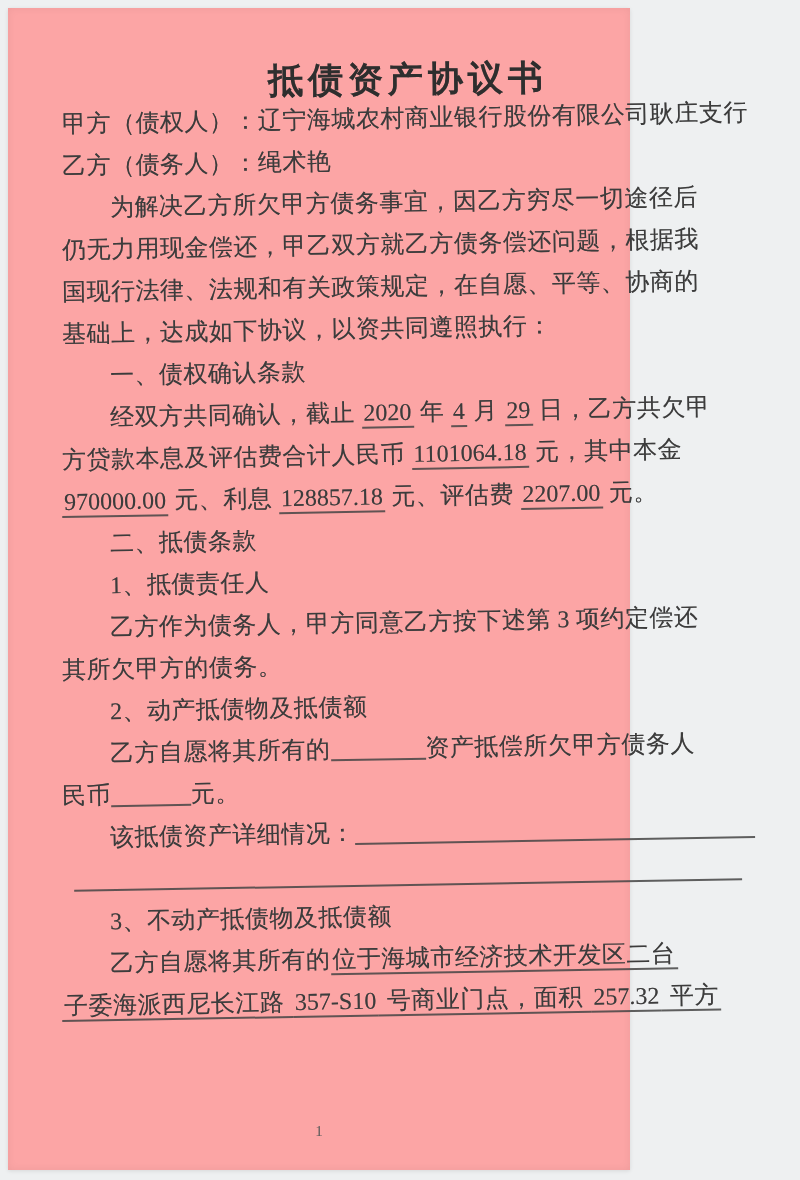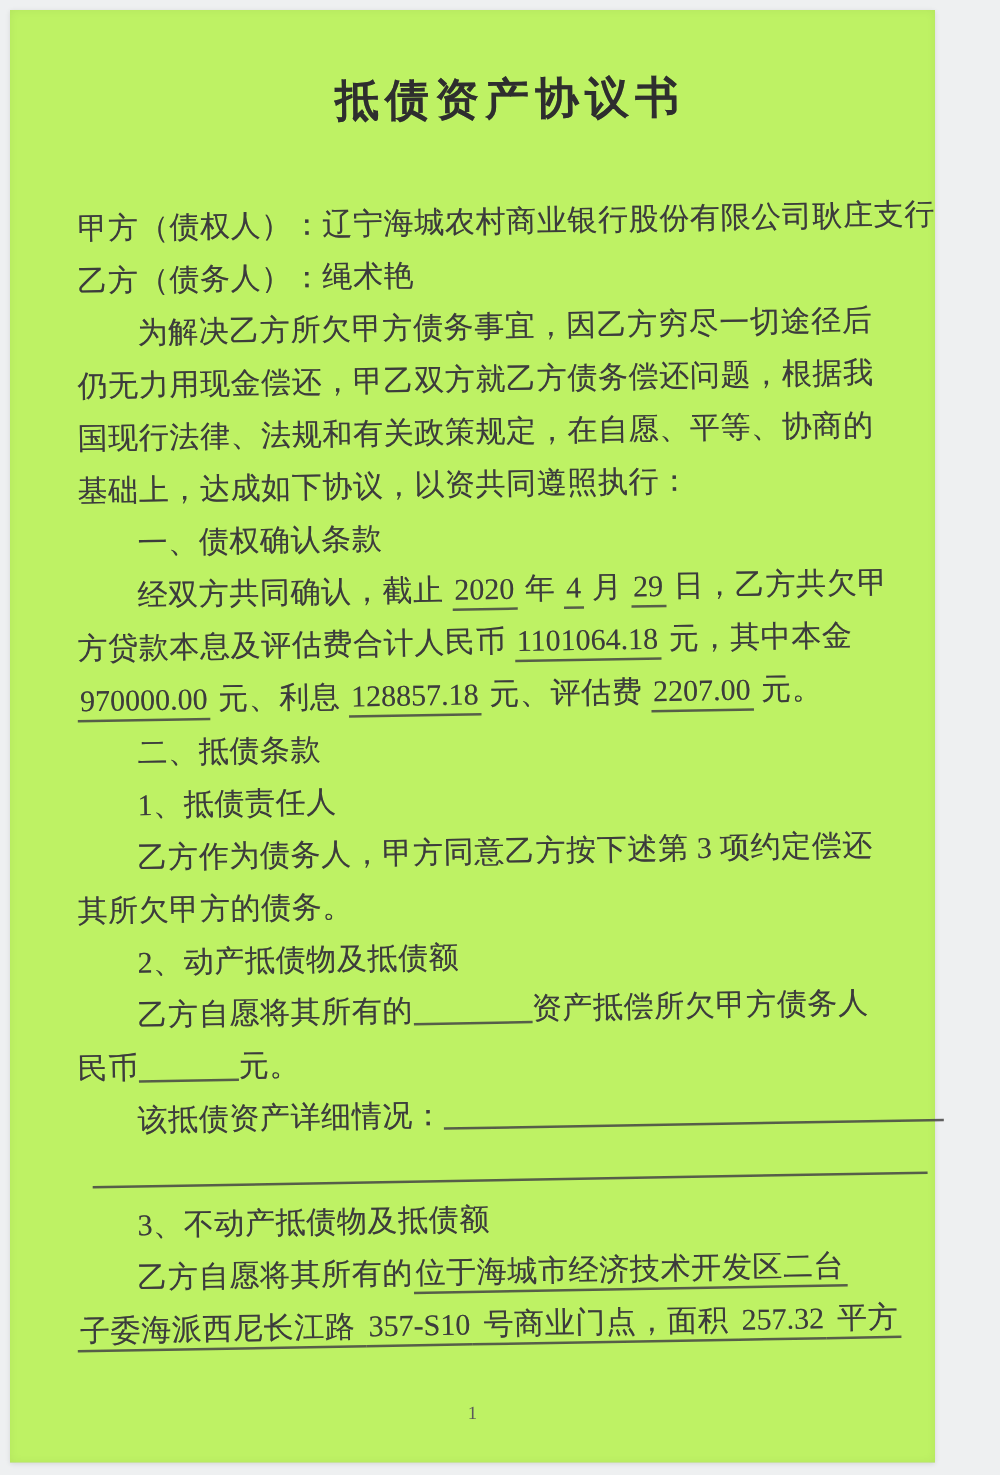--- a/index.html
+++ b/index.html
@@ -2,39 +2,39 @@
 <html><head>
 <meta charset="utf-8">
 <style>
   html,body{margin:0;padding:0;}
   body{
     width:800px;height:1180px;position:relative;overflow:hidden;
     background:#eef0f1;
     font-family:"Liberation Serif","DejaVu Serif",serif;
   }
   .page{
-    position:absolute;left:8px;top:8px;width:740px;height:1162px;
-    background:#bef264;
+    position:absolute;left:8px;top:8px;width:622px;height:1162px;
+    background:#fca5a5;
     box-shadow:0 0 8px rgba(0,0,0,0.06) inset, 0 1px 4px rgba(0,0,0,0.10);
     text-decoration:underline;
   }
   .content{
     position:absolute;left:54px;top:42px;width:692px;
   }
   .doc-title{
     margin:6px 0 0 0;
     text-align:center;
     font-size:35px;
     font-weight:700;
     letter-spacing:5px;
     color:#2e2e2e;
     transform:rotate(-0.6deg);
     text-shadow:0 0 0.5px rgba(60,60,60,0.55);
   }
-  .lines{margin-top:60px;}
+  .lines{}
   .line{
     height:42px;line-height:42px;
     font-size:24px;color:#3c3c3c;
     white-space:nowrap;
     letter-spacing:0.5px;
     transform:rotate(-1deg);
     transform-origin:0% 50%;
     text-shadow:0 0 0.5px rgba(70,70,70,0.5);
   }
   .indent{text-indent:48px;}

